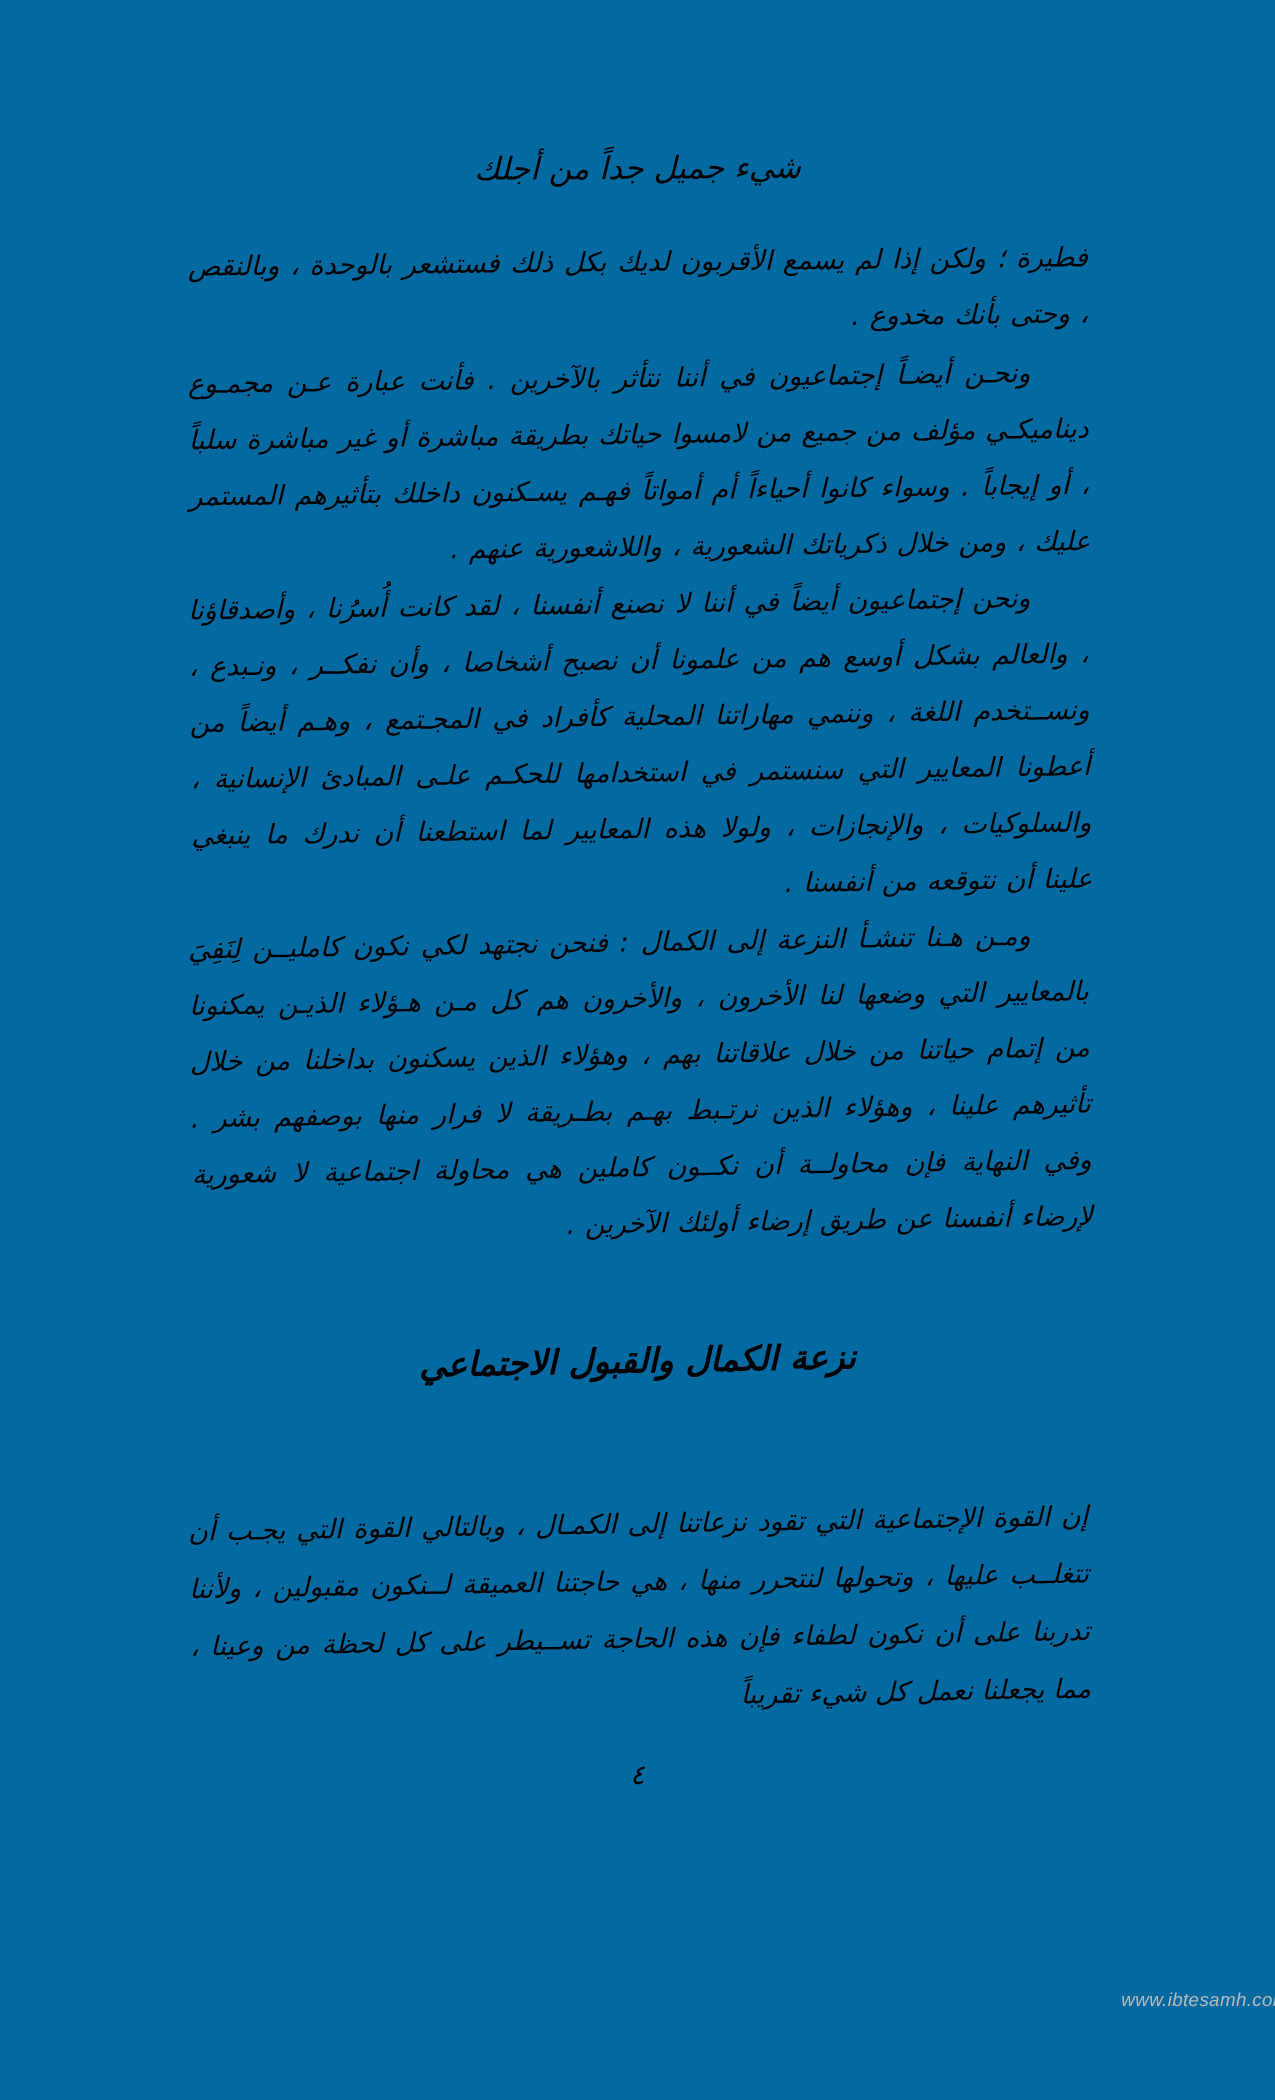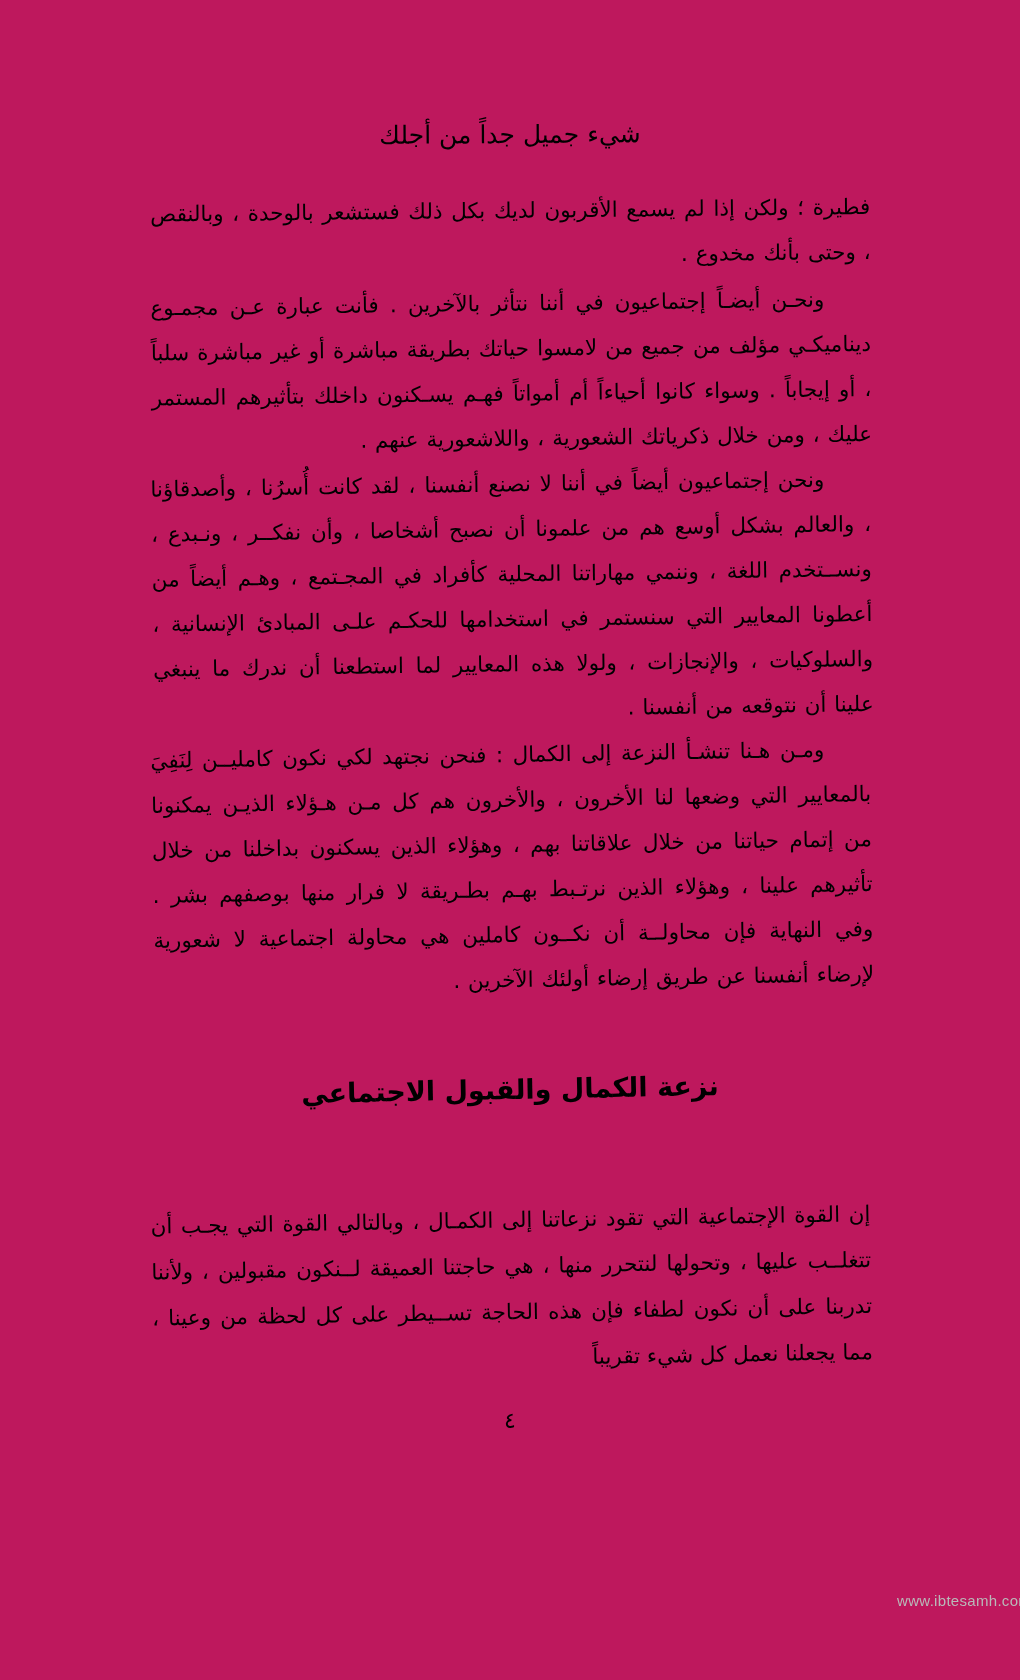--- a/index.html
+++ b/index.html
@@ -14,24 +14,25 @@
     position: relative;
     overflow: hidden;
     font-family: "DejaVu Sans", "Liberation Sans", sans-serif;
     color: #000000;
   }
 
   
   .page-sheet {
     position: absolute;
     inset: 0;
-    background: #be185d;
+    background: #0369a1;
     display: flex;
     flex-direction: column;
     align-items: stretch;
+    font-style: italic;
   }
 
   .page-body {
     position: absolute;
     top: 0;
     left: 0;
     width: 1020px;
     height: 1530px;
     box-sizing: border-box;
     padding: 120px 150px 0 150px;

